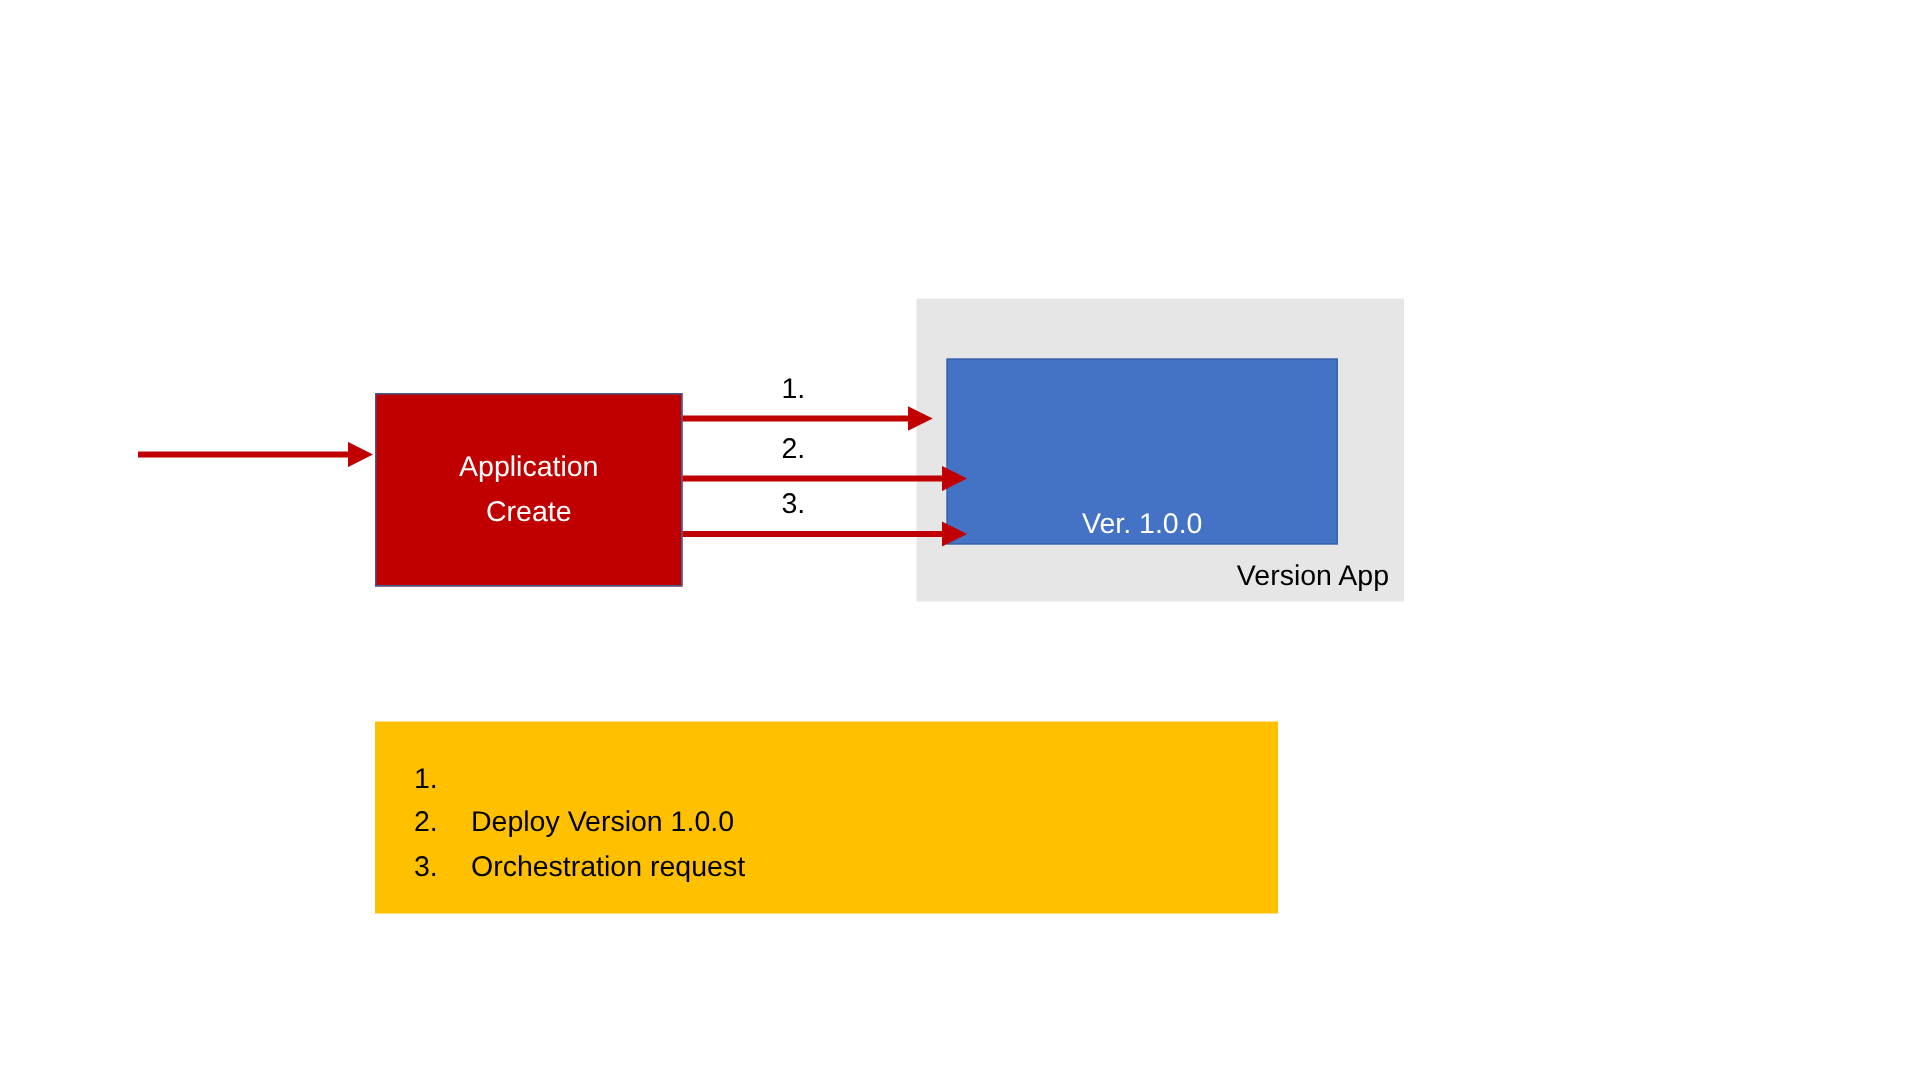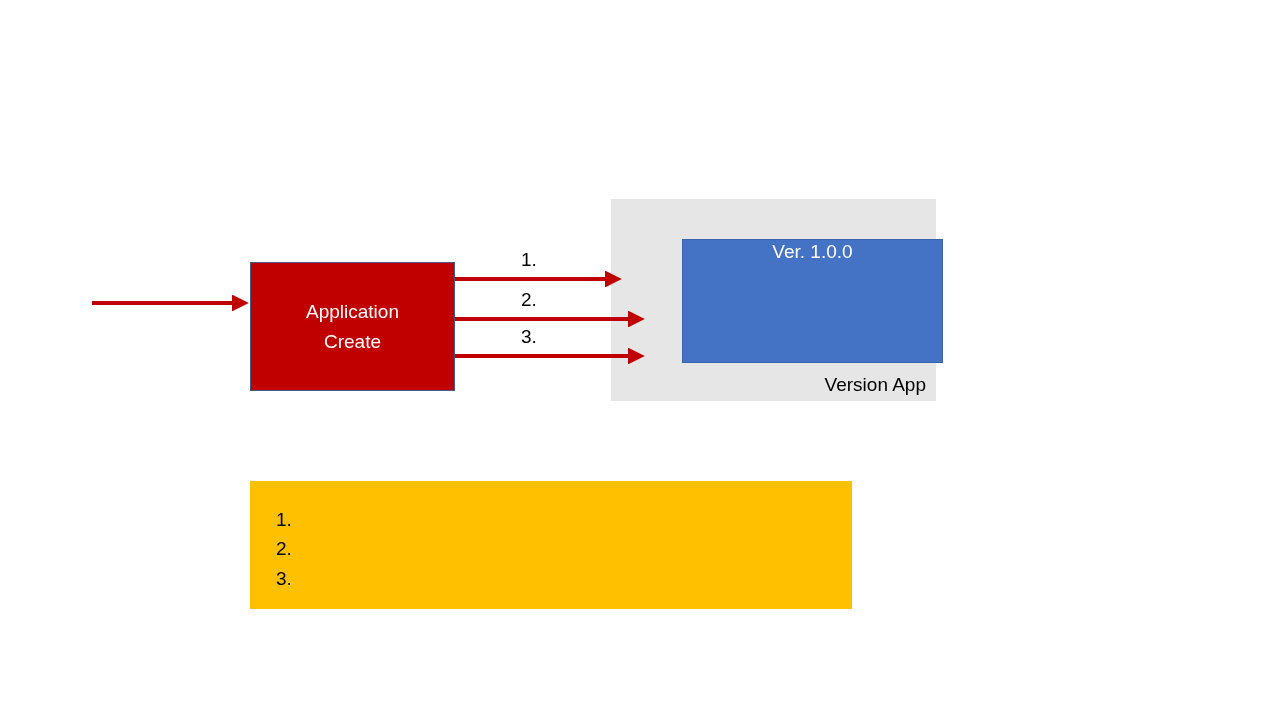--- a/index.html
+++ b/index.html
@@ -35,29 +35,29 @@
     font-size: 19px;
     color: #000000;
     text-align: right;
     white-space: nowrap;
     line-height: 1.2;
   }
 
   
   .version-box {
     position: absolute;
-    left: 682px;
+    left: 631px;
     top: 239px;
     width: 261px;
     height: 124px;
     background: #4472c4;
     border: 1px solid #3a63ae;
     box-sizing: border-box;
     display: flex;
-    align-items: flex-start;
+    align-items: flex-end;
     justify-content: center;
   }
   .version-box-label {
     color: #ffffff;
     font-size: 19px;
     line-height: 1.25;
     text-align: center;
     white-space: nowrap;
   }
 
@@ -178,20 +178,22 @@
   <div class="step-num step-num-2">2.</div>
   <div class="step-num step-num-3">3.</div>
 
   <div class="legend-box">
     <ul class="legend-list">
       <li class="legend-item">
         <span class="legend-item-marker">1.</span>
       </li>
       <li class="legend-item">
         <span class="legend-item-marker">2.</span>
+        <span class="legend-item-text">Deploy Version 1.0.0</span>
       </li>
       <li class="legend-item">
         <span class="legend-item-marker">3.</span>
+        <span class="legend-item-text">Orchestration request</span>
       </li>
     </ul>
   </div>
 
 </div>
 
 </body></html>

